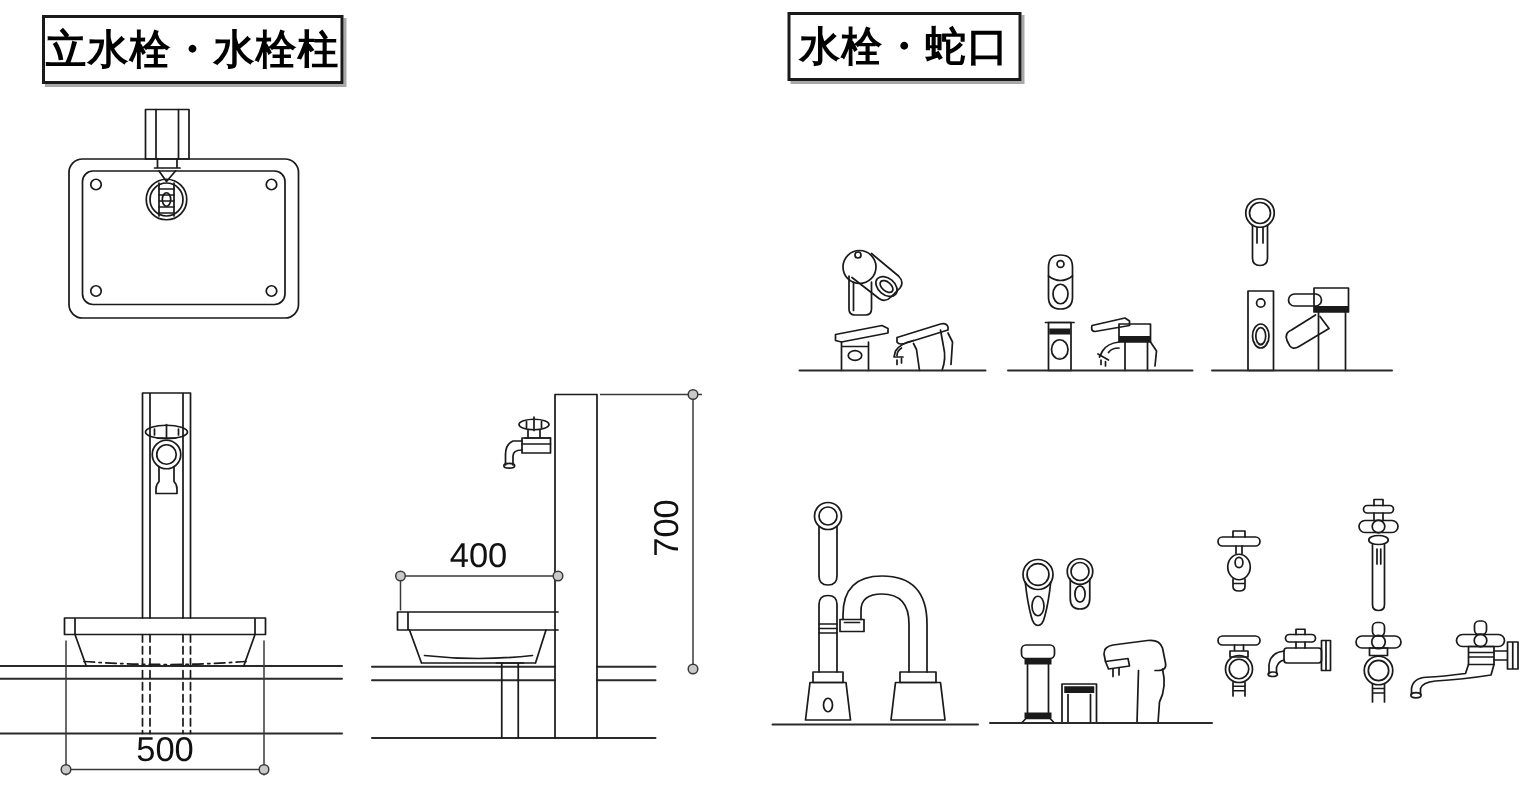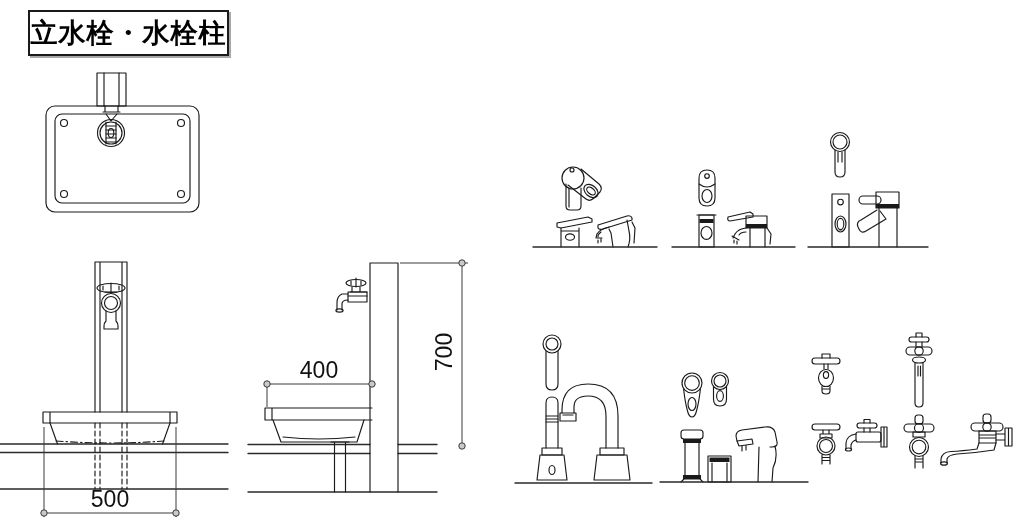--- a/index.html
+++ b/index.html
@@ -23,20 +23,21 @@
   .dashdot{stroke-dasharray:7 3 1.5 3;}
   text.dim{font-family:"Liberation Sans",sans-serif;font-size:23px;fill:#111;}
 </style>
 </head>
 <body>
 
 <div class="canvas">
 
   <div class="label-box" style="left:28px;top:10px;width:197px;height:42px;">立水栓・水栓柱</div>
 
+  <div class="label-box" style="left:525px;top:8px;width:152px;height:42px;">水栓・蛇口</div>
 
   <svg style="left:40px;top:68px;" width="170" height="150" viewBox="40 68 170 150">
     <g class="s">
       <rect x="97" y="73" width="29" height="33"></rect>
       <line x1="104" y1="73" x2="104" y2="106"></line>
       <line x1="119" y1="73" x2="119" y2="106"></line>
       <rect x="46" y="106" width="153" height="106" rx="9"></rect>
       <rect x="55" y="114" width="135" height="89" rx="7"></rect>
       <circle cx="64" cy="123" r="3.5"></circle>
       <circle cx="181" cy="123" r="3.5"></circle>

